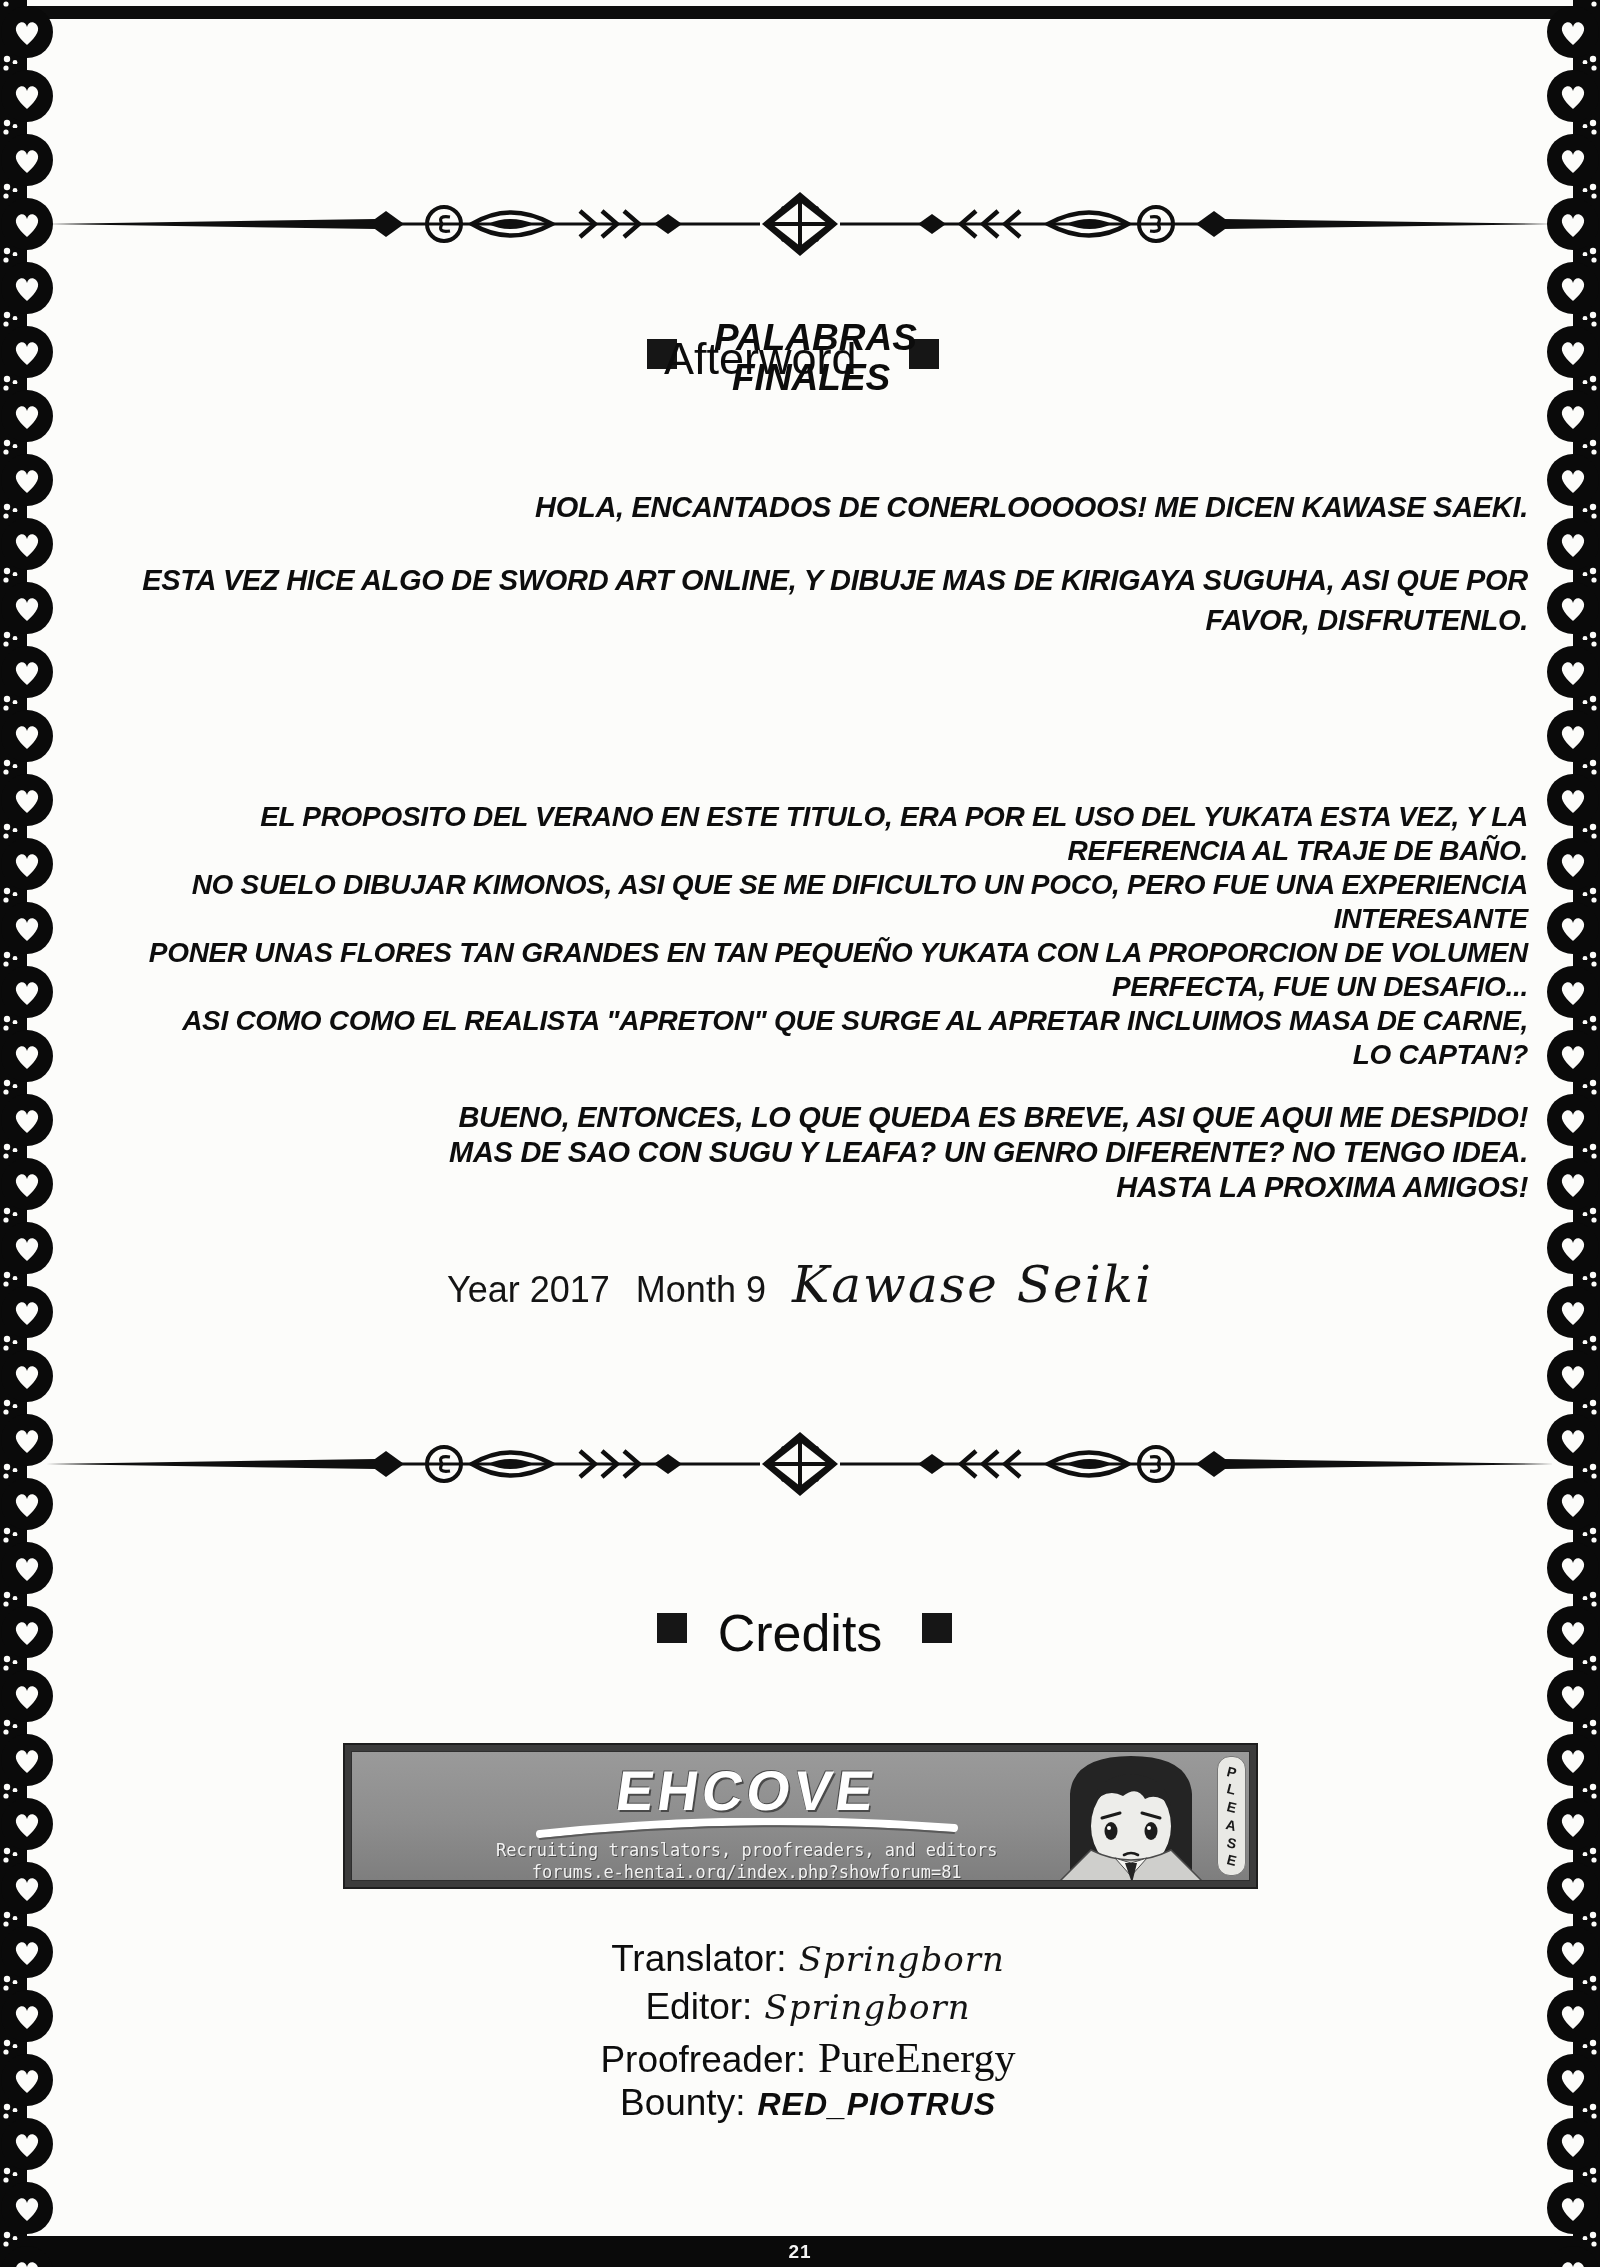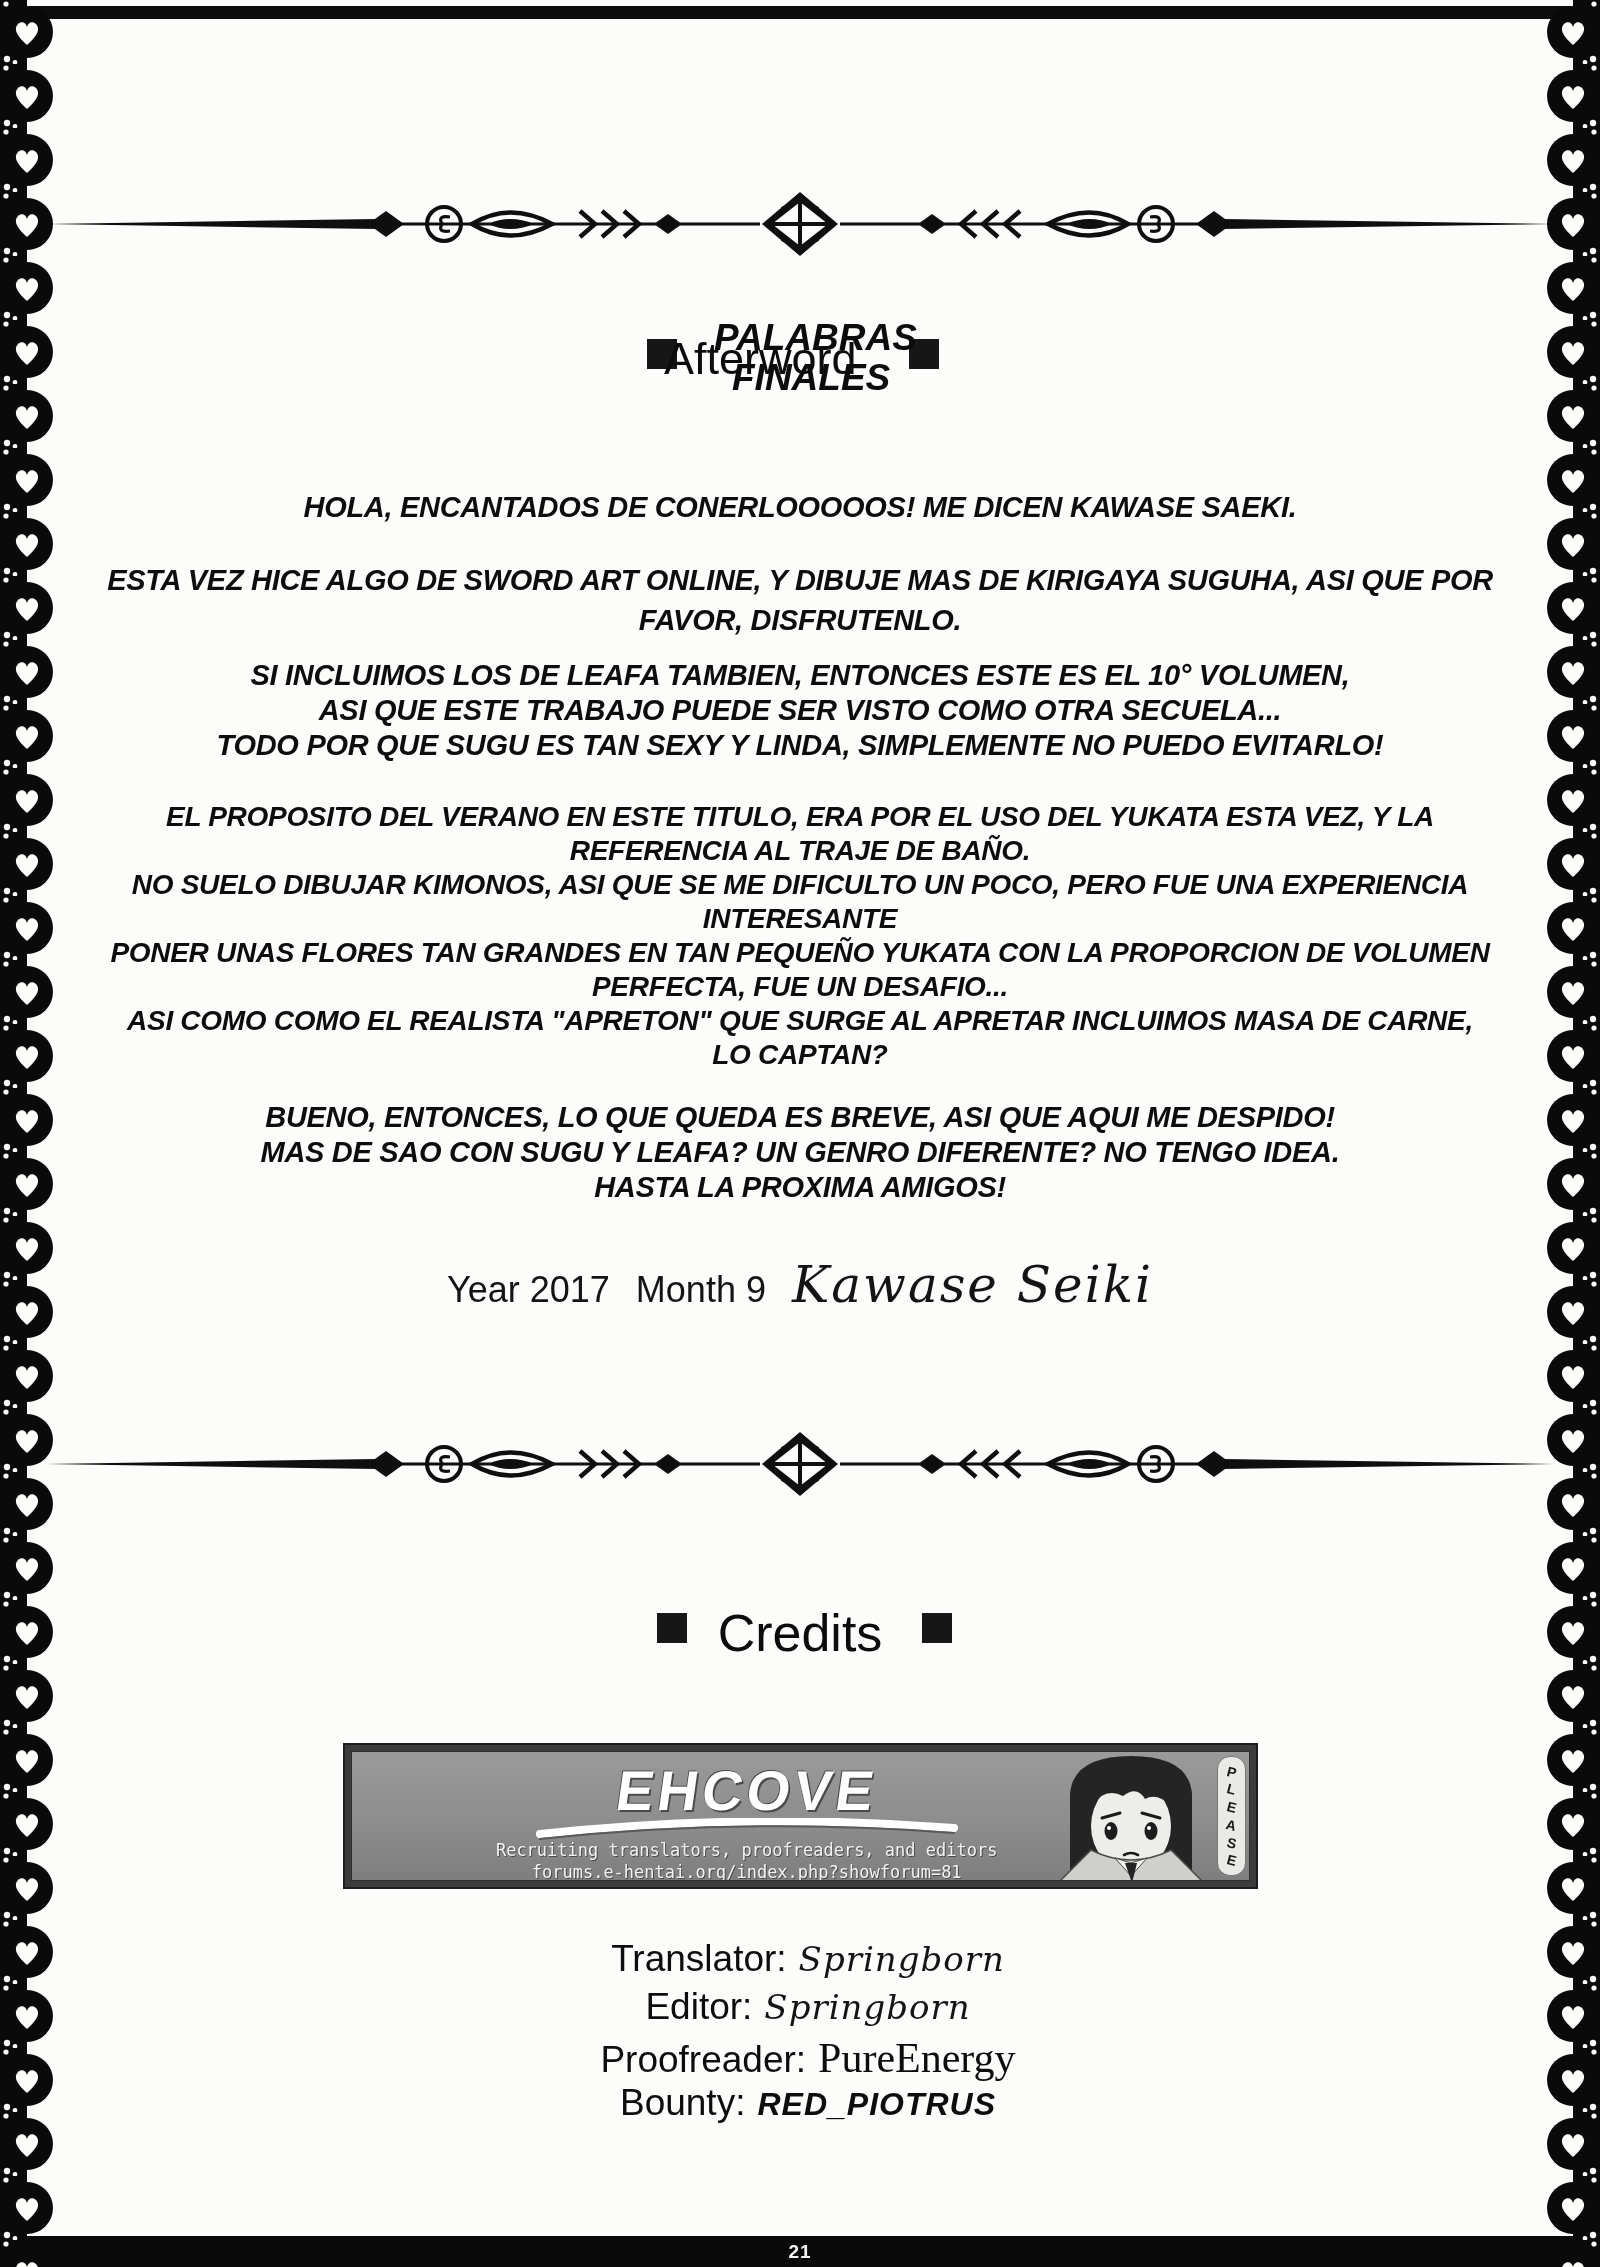--- a/index.html
+++ b/index.html
@@ -33,21 +33,21 @@
     letter-spacing:0px;white-space:nowrap;color:#0c0c0c;margin-left:32px;
   }
   .overlay-title .t-top{left:22px;top:2px;}
   .overlay-title .t-bottom{left:40px;top:42px;}
   .overlay-title .t-mid{
     position:absolute;left:4px;top:18px;font-size:45px;font-weight:400;
     font-style:normal;color:#0c0c0c;white-space:nowrap;
   }
   
   .comic{
-    position:absolute;left:56px;width:1488px;text-align:center;
+    position:absolute;left:40px;width:1488px;text-align:right;
     font-weight:700;font-style:italic;font-size:29px;line-height:35px;
     color:#0d0d0d;letter-spacing:-0.3px;white-space:nowrap;
   }
   .p1{top:490px;}
   .p2{top:560px;line-height:40px;}
   .p3{top:658px;}
   .p4{top:800px;line-height:34px;font-size:28px;}
   .p5{top:1100px;}
   
   .signature{
@@ -262,25 +262,20 @@
     </div>
   </div>
 
   <div class="comic p1">
     <div>HOLA, ENCANTADOS DE CONERLOOOOOS! ME DICEN KAWASE SAEKI.</div>
   </div>
   <div class="comic p2">
     <div>ESTA VEZ HICE ALGO DE SWORD ART ONLINE, Y DIBUJE MAS DE KIRIGAYA SUGUHA, ASI QUE POR</div>
     <div>FAVOR, DISFRUTENLO.</div>
   </div>
-  <div class="comic p3">
-    <div>SI INCLUIMOS LOS DE LEAFA TAMBIEN, ENTONCES ESTE ES EL 10° VOLUMEN,</div>
-    <div>ASI QUE ESTE TRABAJO PUEDE SER VISTO COMO OTRA SECUELA...</div>
-    <div>TODO POR QUE SUGU ES TAN SEXY Y LINDA, SIMPLEMENTE NO PUEDO EVITARLO!</div>
-  </div>
   <div class="comic p4">
     <div>EL PROPOSITO DEL VERANO EN ESTE TITULO, ERA POR EL USO DEL YUKATA ESTA VEZ, Y LA</div>
     <div>REFERENCIA AL TRAJE DE BAÑO.</div>
     <div>NO SUELO DIBUJAR KIMONOS, ASI QUE SE ME DIFICULTO UN POCO, PERO FUE UNA EXPERIENCIA</div>
     <div>INTERESANTE</div>
     <div>PONER UNAS FLORES TAN GRANDES EN TAN PEQUEÑO YUKATA CON LA PROPORCION DE VOLUMEN</div>
     <div>PERFECTA, FUE UN DESAFIO...</div>
     <div>ASI COMO COMO EL REALISTA "APRETON" QUE SURGE AL APRETAR INCLUIMOS MASA DE CARNE,</div>
     <div>LO CAPTAN?</div>
   </div>

